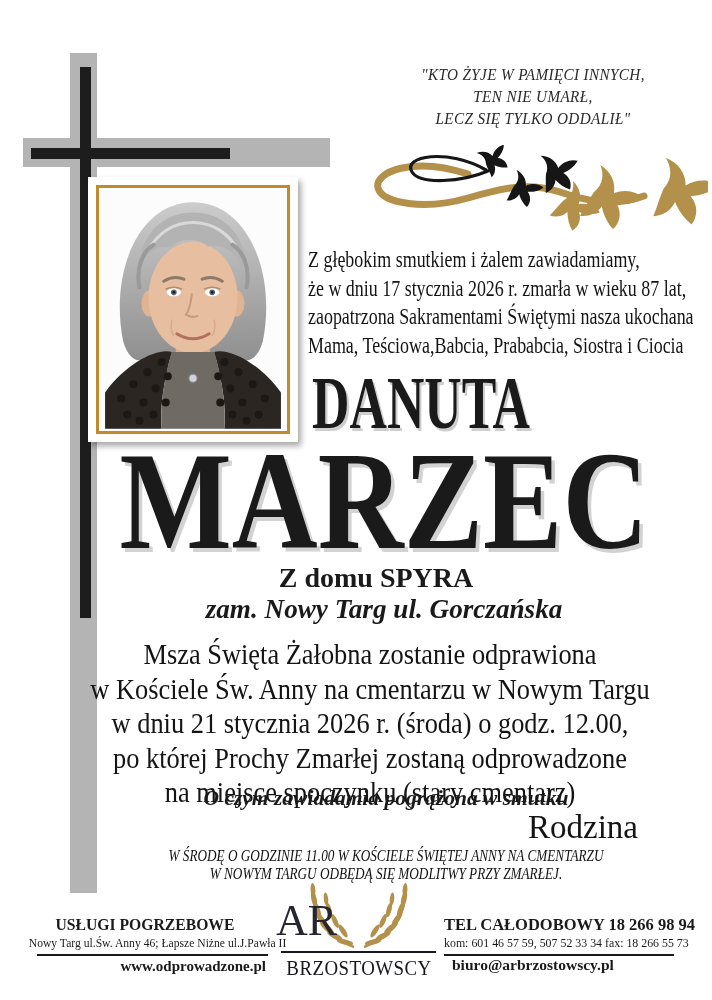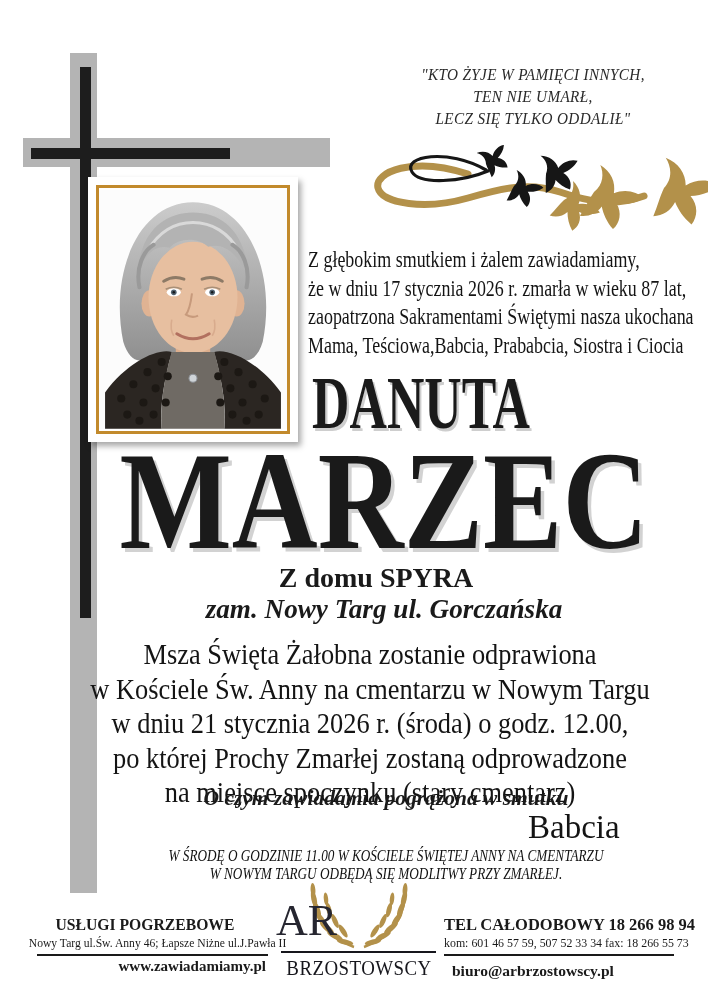--- a/index.html
+++ b/index.html
@@ -62,21 +62,21 @@
   .fl-address{font-size:12.5px;text-align:center;white-space:nowrap;margin-top:1px;
               transform:scaleX(.93);transform-origin:center;}
   .fl-rule{width:231px;margin:3px 0 0 17px;border-top:2px solid #1a1a1a;}
   .fl-web{font-size:15px;font-weight:bold;text-align:right;margin-top:2px;padding-right:4px;}
 
   .footer-right{left:444px;top:915px;width:250px;}
   .fr-phone{font-size:16.5px;font-weight:bold;white-space:nowrap;}
   .fr-contacts{font-size:12.5px;white-space:nowrap;margin-top:1px;
                transform:scaleX(.95);transform-origin:left;}
   .fr-rule{width:230px;border-top:2px solid #1a1a1a;margin-top:3px;}
-  .fr-email{font-size:15.5px;font-weight:bold;margin-top:6px;padding-left:8px;}
+  .fr-email{font-size:15.5px;font-weight:bold;margin-top:0;padding-left:8px;}
 
   .footer-logo{left:276px;top:879px;width:166px;height:120px;}
   .laurel-svg{position:absolute;left:0;top:4px;width:166px;height:68px;}
   .logo-monogram{position:absolute;left:0;top:20px;width:100%;text-align:left;
                  font-size:44px;line-height:1;color:#262630;}
   .logo-rule{position:absolute;left:5px;top:72px;width:155px;border-top:2.5px solid #16161c;}
   .logo-name{position:absolute;left:-10px;top:77px;width:186px;text-align:center;font-size:21px;
              letter-spacing:.5px;color:#16161c;transform:scaleX(.9);transform-origin:center top;}
 </style>
 </head>
@@ -201,32 +201,32 @@
 
   <div class="abs funeral">
     <div>Msza Święta Żałobna zostanie odprawiona</div>
     <div>w Kościele Św. Anny na cmentarzu w Nowym Targu</div>
     <div>w dniu 21 stycznia 2026 r. (środa) o godz. 12.00,</div>
     <div>po której Prochy Zmarłej zostaną odprowadzone</div>
     <div>na miejsce spoczynku (stary cmentarz)</div>
   </div>
 
   <div class="abs notice">O czym zawiadamia pogrążona w smutku</div>
-  <div class="abs signature">Babcia</div>
+  <div class="abs signature">Rodzina</div>
 
   <div class="abs prayer">
     <div>W ŚRODĘ O GODZINIE 11.00 W KOŚCIELE ŚWIĘTEJ ANNY NA CMENTARZU</div>
     <div>W NOWYM TARGU ODBĘDĄ SIĘ MODLITWY PRZY ZMARŁEJ.</div>
   </div>
 
   <div class="abs footer-left">
     <div class="fl-title">USŁUGI POGRZEBOWE</div>
     <div class="fl-address">Nowy Targ ul.Św. Anny 46; Łapsze Niżne ul.J.Pawła II</div>
     <div class="fl-rule"></div>
-    <div class="fl-web">www.zawiadamiamy.pl</div>
+    <div class="fl-web">www.odprowadzone.pl</div>
   </div>
 
   <div class="abs footer-logo">
     <svg class="laurel-svg" viewBox="0 0 166 68" aria-hidden="true">
       <defs>
         <g id="laurelBranch">
           <path d="M88 64 C112 56 127 40 129 12" fill="none" stroke="#b3914a" stroke-width="2.4"></path>
           <g fill="#b3914a">
             <ellipse rx="8.5" ry="2.7" transform="translate(97 59) rotate(-14)"></ellipse>
             <ellipse rx="8.5" ry="2.7" transform="translate(107 53) rotate(-26)"></ellipse>

